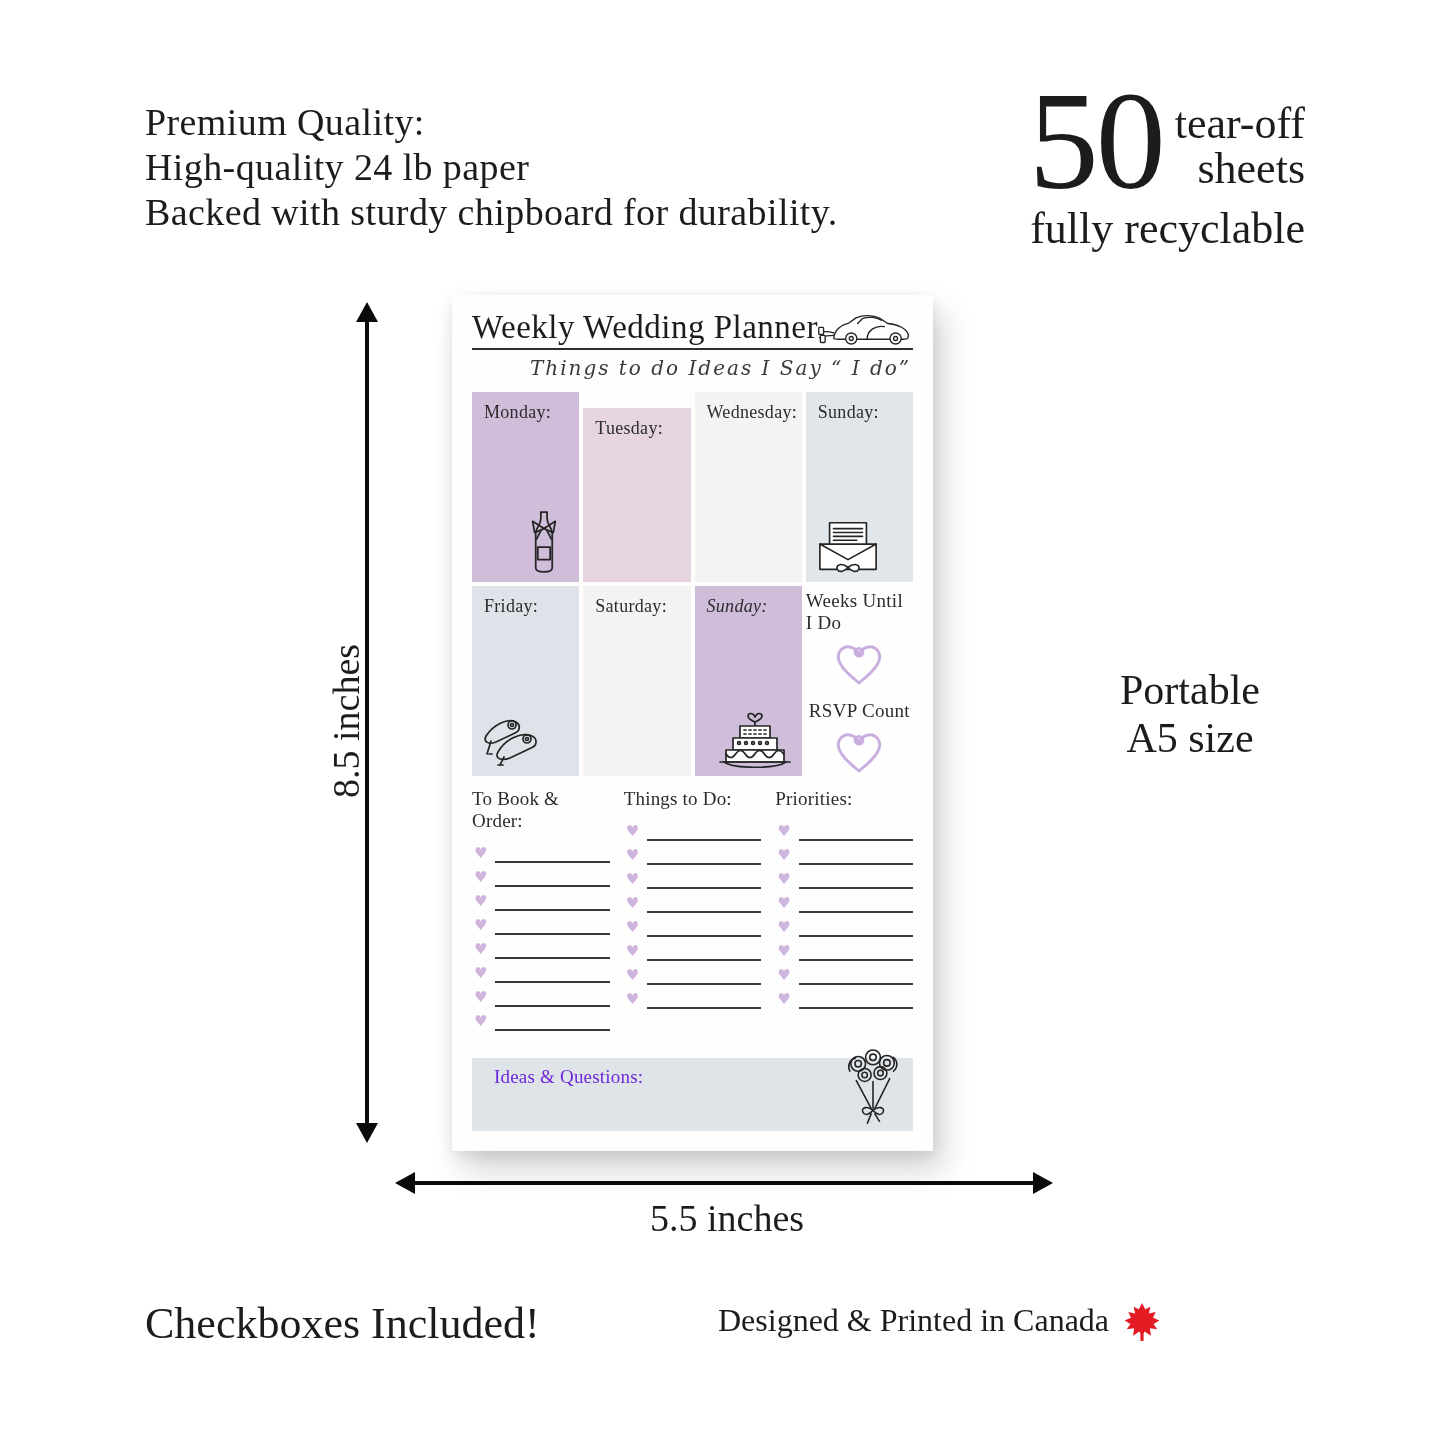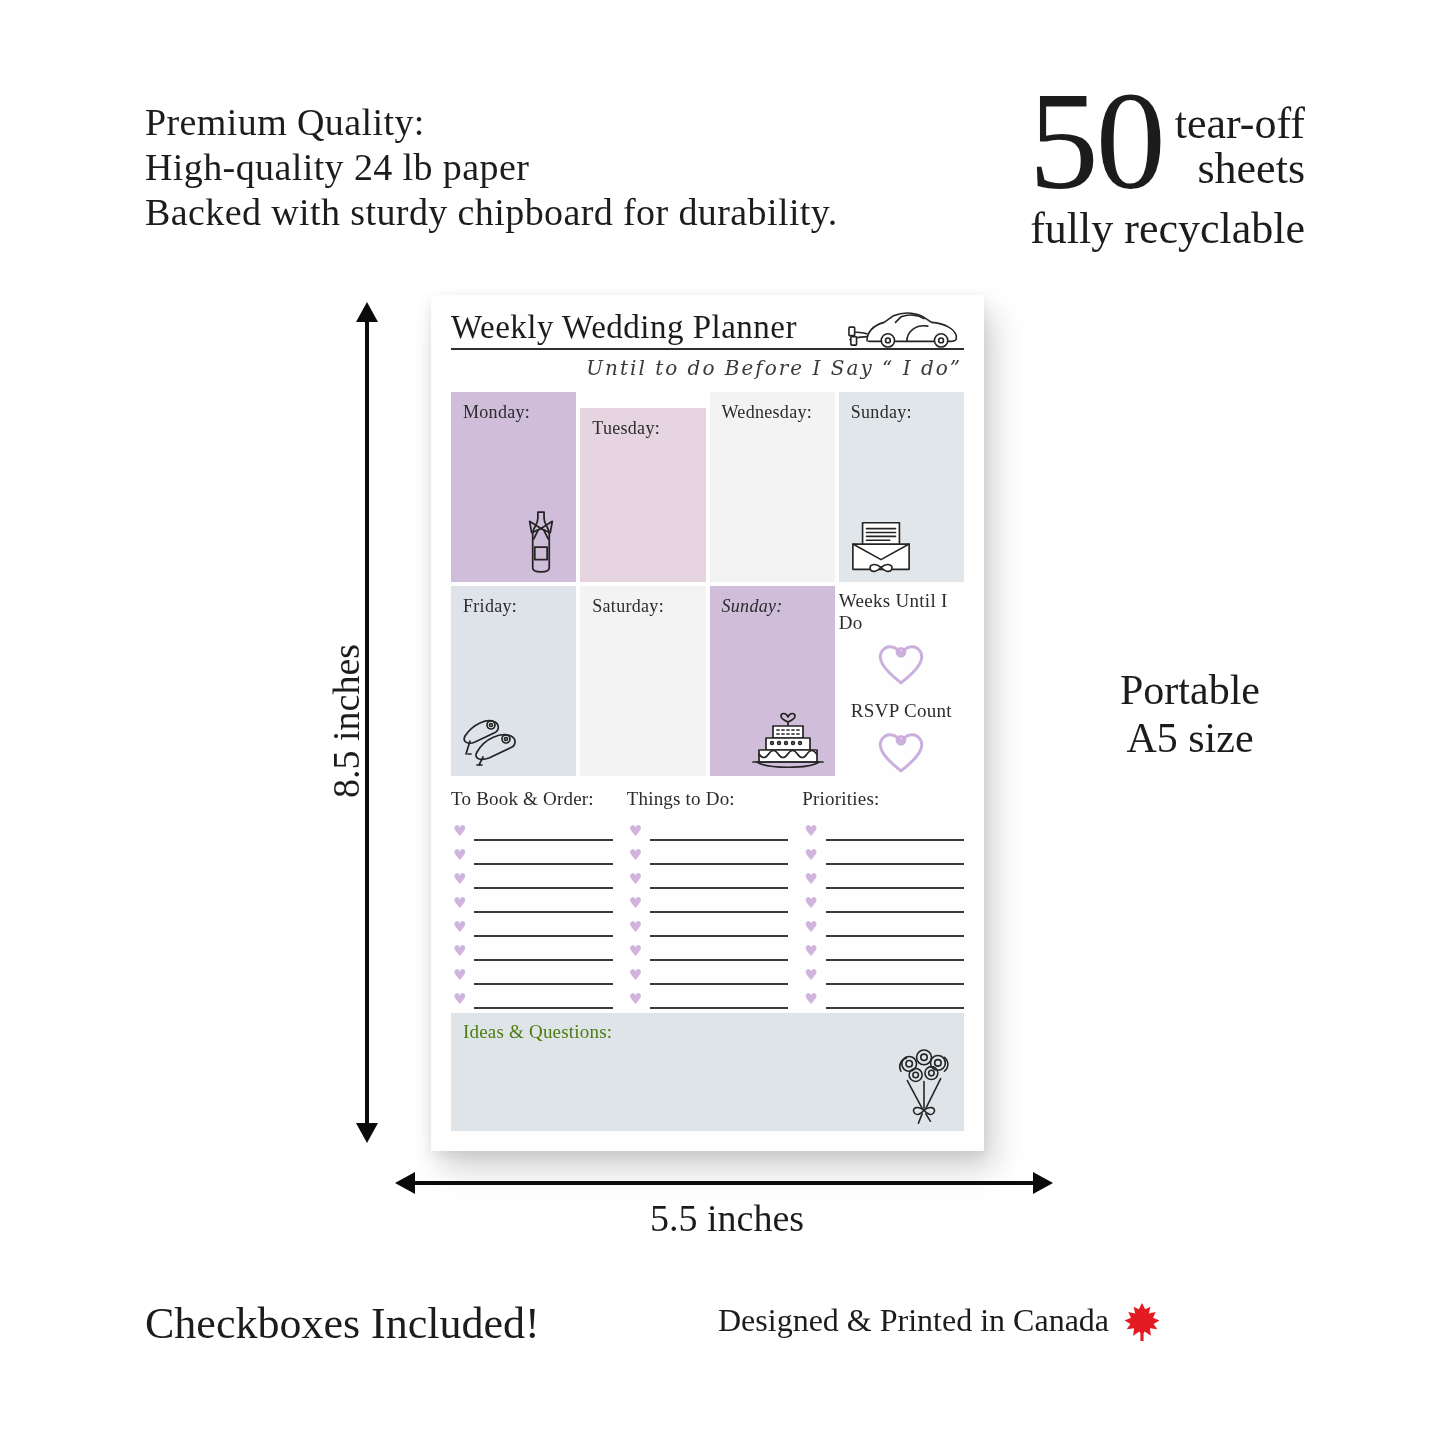--- a/index.html
+++ b/index.html
@@ -28,21 +28,21 @@
 
   
   .dimv{left:349px;top:300px;}
   .dimv-label{left:253px;top:700px;width:184px;height:42px;text-align:center;font-size:38px;transform:rotate(-90deg);}
   .dimh{left:393px;top:1164px;}
   .dimh-label{left:620px;top:1196px;width:214px;text-align:center;font-size:38px;}
   .dim-line{stroke:#0b0b0b;stroke-width:4;}
   .dim-head{fill:#0b0b0b;}
 
   
-  .card{left:431px;top:295px;width:553px;height:856px;background:#fefefe;box-sizing:border-box;
+  .card{left:452px;top:295px;width:481px;height:856px;background:#fefefe;box-sizing:border-box;
         padding:14px 20px 20px 20px;display:flex;flex-direction:column;
         box-shadow:10px 18px 30px rgba(0,0,0,.18), 0 4px 12px rgba(0,0,0,.08);}
   .card-header{display:flex;align-items:flex-end;border-bottom:2px solid #2e2e2e;padding-bottom:2px;}
   .card-title{font-size:33px;letter-spacing:.5px;white-space:nowrap;}
   .car-icon{margin-left:auto;width:118px;height:38px;margin-bottom:-2px;}
   .card-subtitle{align-self:flex-end;font-family:"DejaVu Serif",serif;font-style:italic;font-weight:300;
                  font-size:20px;letter-spacing:2px;color:#3a3a3a;margin:6px 2px 10px 0;}
   .days-grid{display:grid;grid-template-columns:repeat(4,1fr);grid-auto-rows:190px;gap:4px;margin-top:2px;}
   .day-cell{position:relative;box-sizing:border-box;padding:10px 0 0 12px;font-size:18px;letter-spacing:.3px;color:#2c2c2c;}
   .day-icon{position:absolute;}
@@ -51,22 +51,22 @@
   .counter-label{font-size:19px;letter-spacing:.3px;color:#2c2c2c;}
   .heart-outline{width:82px;height:68px;color:var(--heartline);margin-top:2px;}
   .rsvp-label{margin-top:12px;}
 
   .lists{display:grid;grid-template-columns:repeat(3,1fr);column-gap:14px;margin-top:12px;}
   .list-header{font-size:19px;letter-spacing:.2px;margin-bottom:7px;color:#2c2c2c;}
   .lrow{display:flex;align-items:flex-end;height:24px;}
   .bullet{font-family:"DejaVu Sans",sans-serif;color:var(--accent);font-size:15px;line-height:1;margin:0 8px 2px 2px;}
   .lline{flex:1;border-bottom:2px solid #3a3a3a;height:100%;}
 
-  .ideas{margin-top:4px;background:#dfe4e9;flex:1;position:relative;box-sizing:border-box;
-         padding:8px 12px;font-size:19px;letter-spacing:.2px;color:#4d7c0f;}
+  .ideas{margin-top:27px;background:#dfe4e9;flex:1;position:relative;box-sizing:border-box;
+         padding:8px 22px;font-size:19px;letter-spacing:.2px;color:#6d28d9;}
   .bouquet{position:absolute;right:12px;bottom:6px;width:56px;height:76px;}
 </style>
 </head>
 <body>
 
 <div class="page" style="--accent: #cfb5dc; --heartline: #c9aede; --leaf: #e31c23;">
 
   <div class="abs tl">
     <div>Premium Quality:</div>
     <div>High-quality 24 lb paper</div>
@@ -117,21 +117,21 @@
           <path d="M50 13 L56 7 C64 4 74 5 80 9"></path>
           <path d="M62 33 C62 22 72 15 84 17"></path>
           <circle cx="42" cy="32" r="7" fill="#fff"></circle>
           <circle cx="42" cy="32" r="2.5"></circle>
           <circle cx="98" cy="32" r="7" fill="#fff"></circle>
           <circle cx="98" cy="32" r="2.5"></circle>
         </g>
       </svg>
     </div>
 
-    <div class="card-subtitle">Until to do Before I Say “ I do”</div>
+    <div class="card-subtitle">Things to do Ideas I Say “ I do”</div>
 
     <div class="days-grid">
 
       <div class="day-cell" style="background: rgb(207, 189, 218);">
         <span>Monday:</span>
         <svg class="day-icon" style="right:12px;bottom:8px" width="44" height="64" viewBox="0 0 36 62">
           <g class="icon-stroke" stroke-width="1.4">
             <path d="M14 2 L20 2 L20 8 C20 14 24 16 25 22 L25 56 C25 59 22 60 17 60 C12 60 9 59 9 56 L9 22 C10 16 14 14 14 8 Z"></path>
             <rect x="11" y="36" width="12" height="12"></rect>
             <path d="M17 18 L6 11 L8 22 Z"></path>

